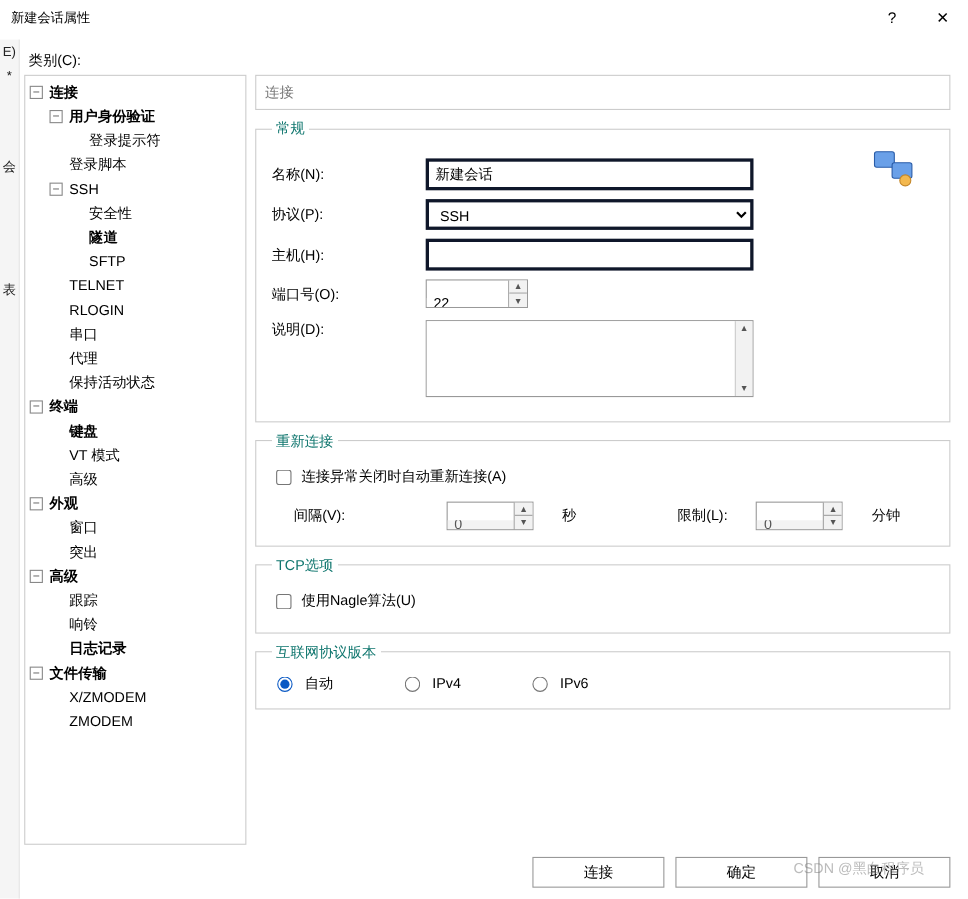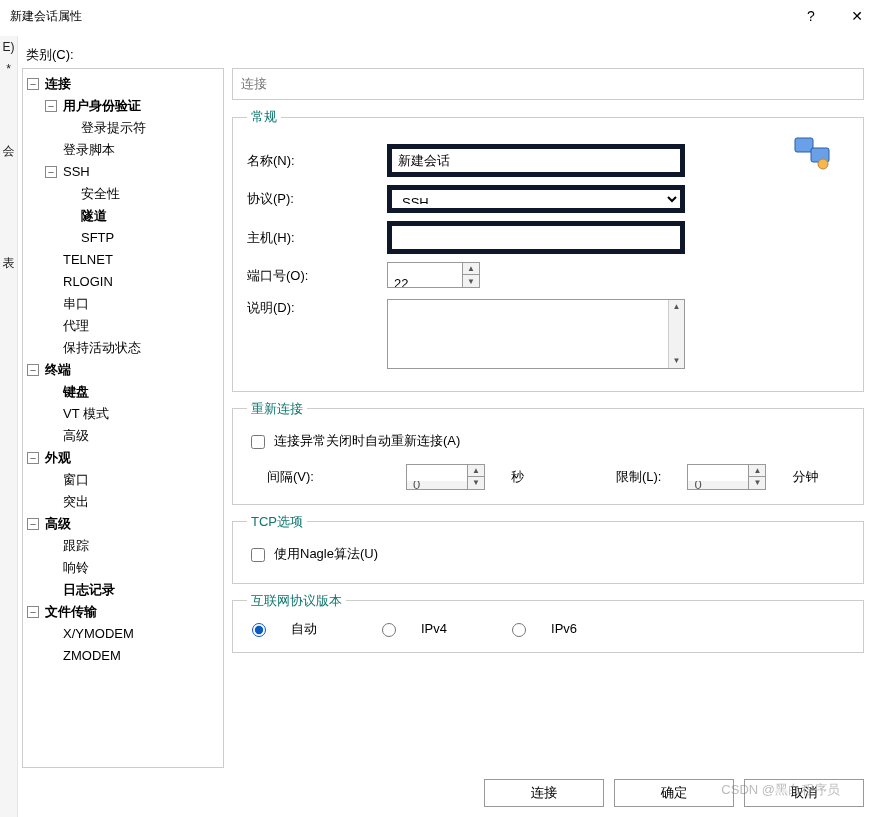--- a/index.html
+++ b/index.html
@@ -20,40 +20,40 @@
 .tree .spacer { display:inline-block; width:16px; }
 .tree .label { padding: 0 2px; }
 .tree .bold { font-weight: bold; }
 .content { flex: 1; display: flex; flex-direction: column; }
 .section-header { border: 1px solid #ccc; padding: 6px 8px; color: #777; background: #fff; }
 fieldset { border: 1px solid #ccc; margin: 8px 0 0 0; padding: 10px 14px 14px 14px; }
 legend { padding: 0 4px; color: #0f766e; }
 .row { display: flex; align-items: center; margin: 8px 0; }
 .row .lbl { width: 140px; }
 .row .field { flex: 1; }
-input[type=text], select, textarea { font-family: inherit; font-size: 13px; padding: 4px 6px; border: 5px solid #0f172a; background: #fff; }
+input[type=text], select, textarea { font-family: inherit; font-size: 13px; padding: 4px 6px; border: 3px solid #0f172a; background: #fff; }
 .name-input { width: 298px; }
 .proto-select { width: 298px; height:28px; }
 .host-input { width: 298px; border: 1px solid #0a59c4; border-bottom: 2px solid #0a59c4; outline: none; }
 .spinner-wrap { display: inline-flex; border:1px solid #999; height:26px; }
 .spinner-wrap input { border:none; outline:none; width: 74px; padding:2px 6px;margin-top:16px; }
 .spinner-wrap.small input { width: 60px; background:#f3f3f3; }
 .spinner-btns { display:flex; flex-direction:column; border-left:1px solid #999; }
 .spinner-btns div { width:16px; height:12px; display:flex; align-items:center; justify-content:center; font-size:8px; cursor:pointer; background:#f2f2f2; color:#555; }
 .spinner-btns div:first-child { border-bottom:1px solid #999; }
 .desc-wrap { display:inline-flex; border:1px solid #999; width:298px; height:70px; }
 .desc-wrap textarea { border:none; resize:none; flex:1; outline:none; }
 .desc-wrap .sb { width:16px; display:flex; flex-direction:column; justify-content:space-between; background:#f2f2f2; border-left:1px solid #ccc; }
 .desc-wrap .sb div { height:14px; display:flex; align-items:center; justify-content:center; font-size:8px; color:#555; cursor:pointer; }
 .conn-icon { position:absolute; right:30px; top:8px; }
 .chk-row { display:flex; align-items:flex-start; gap:6px; margin:4px 0; }
 .inline-group { display:flex; align-items:center; gap:26px; margin-top:12px; padding-left:20px; }
 .inline-group .gap { width:40px; }
 .radio-row { display:flex; align-items:center; gap:60px; }
-.radio-row label { display:flex; align-items:center; gap:22px; cursor:pointer; }
+.radio-row label { display:flex; align-items:center; gap:8px; cursor:pointer; }
 input[type=radio] { accent-color:#0a59c4; width:14px; height:14px; }
 input[type=checkbox] { width:14px; height:14px; }
 .buttons { position:absolute; right:16px; bottom:10px; display:flex; gap:10px; }
 .buttons button { width:120px; height:28px; background:#fff; border:1px solid #999; cursor:pointer; font-family:inherit; }
 .watermark { position:absolute; right:40px; bottom:18px; color:rgba(120,120,120,0.5); font-size:13px; pointer-events:none; }
 .general-fs { position:relative; }
 </style>
 </head>
 <body>
 
@@ -236,21 +236,21 @@
         </li>
         <li>
           <div class="node">
               <span class="toggle">−</span>
               <span class="label bold">文件传输</span>
             </div>
           <ul>
             <li>
                 <div class="node">
                   <span class="spacer"></span>
-                  <span class="label">X/YMODEM</span>
+                  <span class="label">X/ZMODEM</span>
                 </div>
               </li>
             <li>
                 <div class="node">
                   <span class="spacer"></span>
                   <span class="label">ZMODEM</span>
                 </div>
               </li>
           </ul>
         </li>

